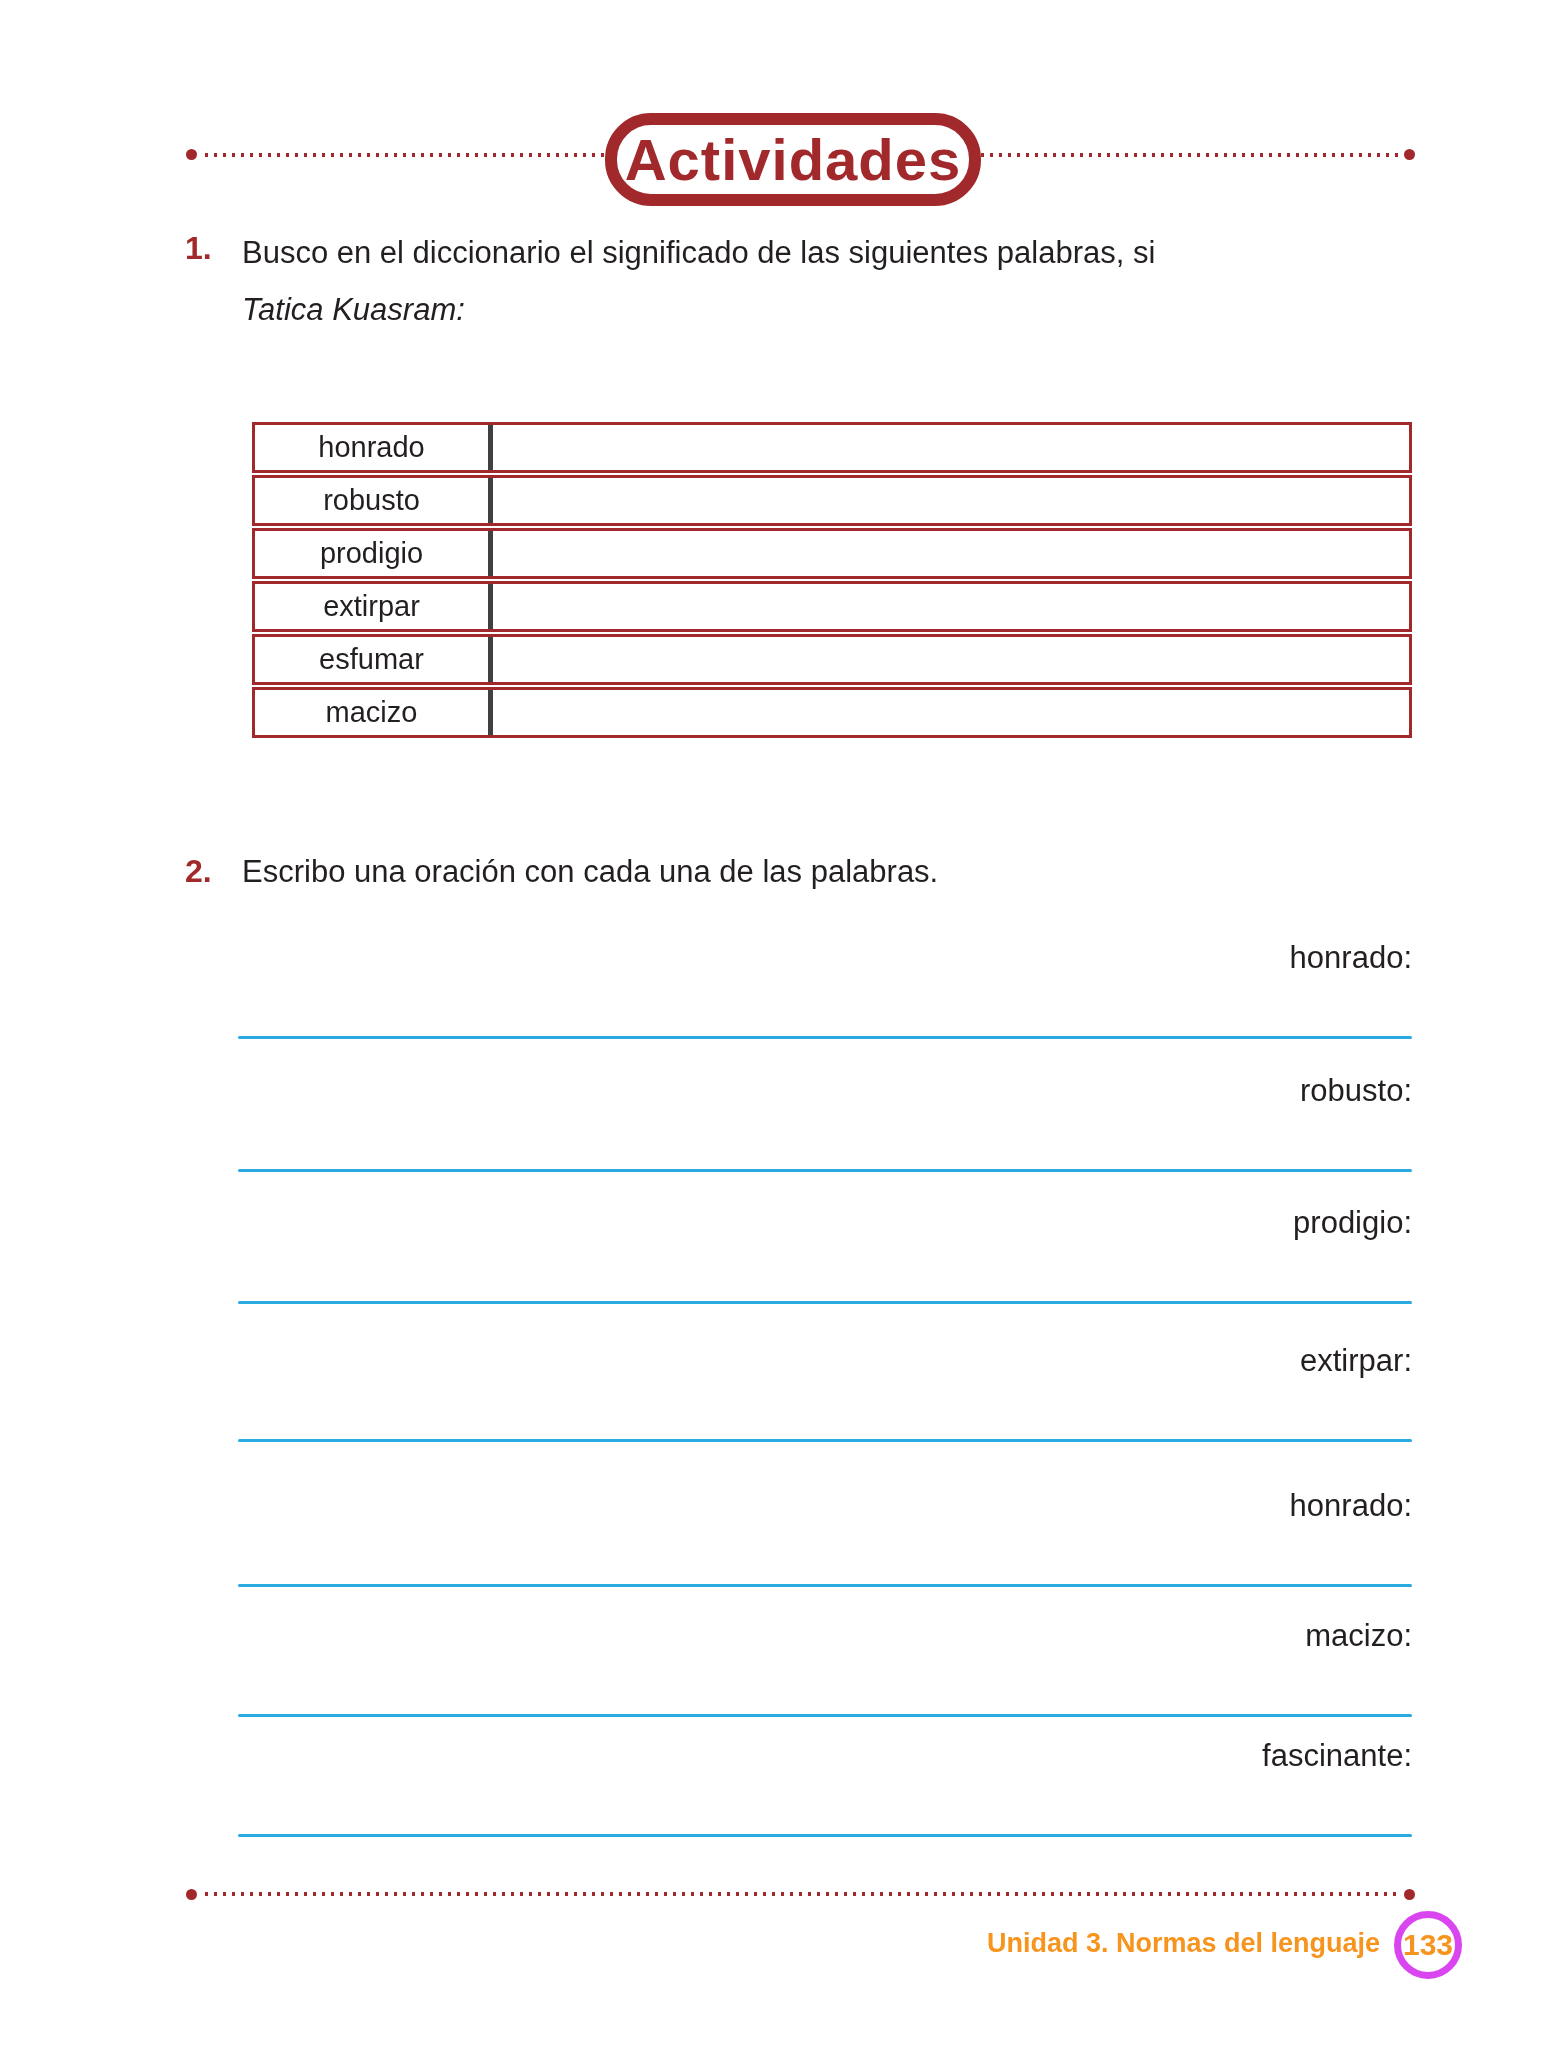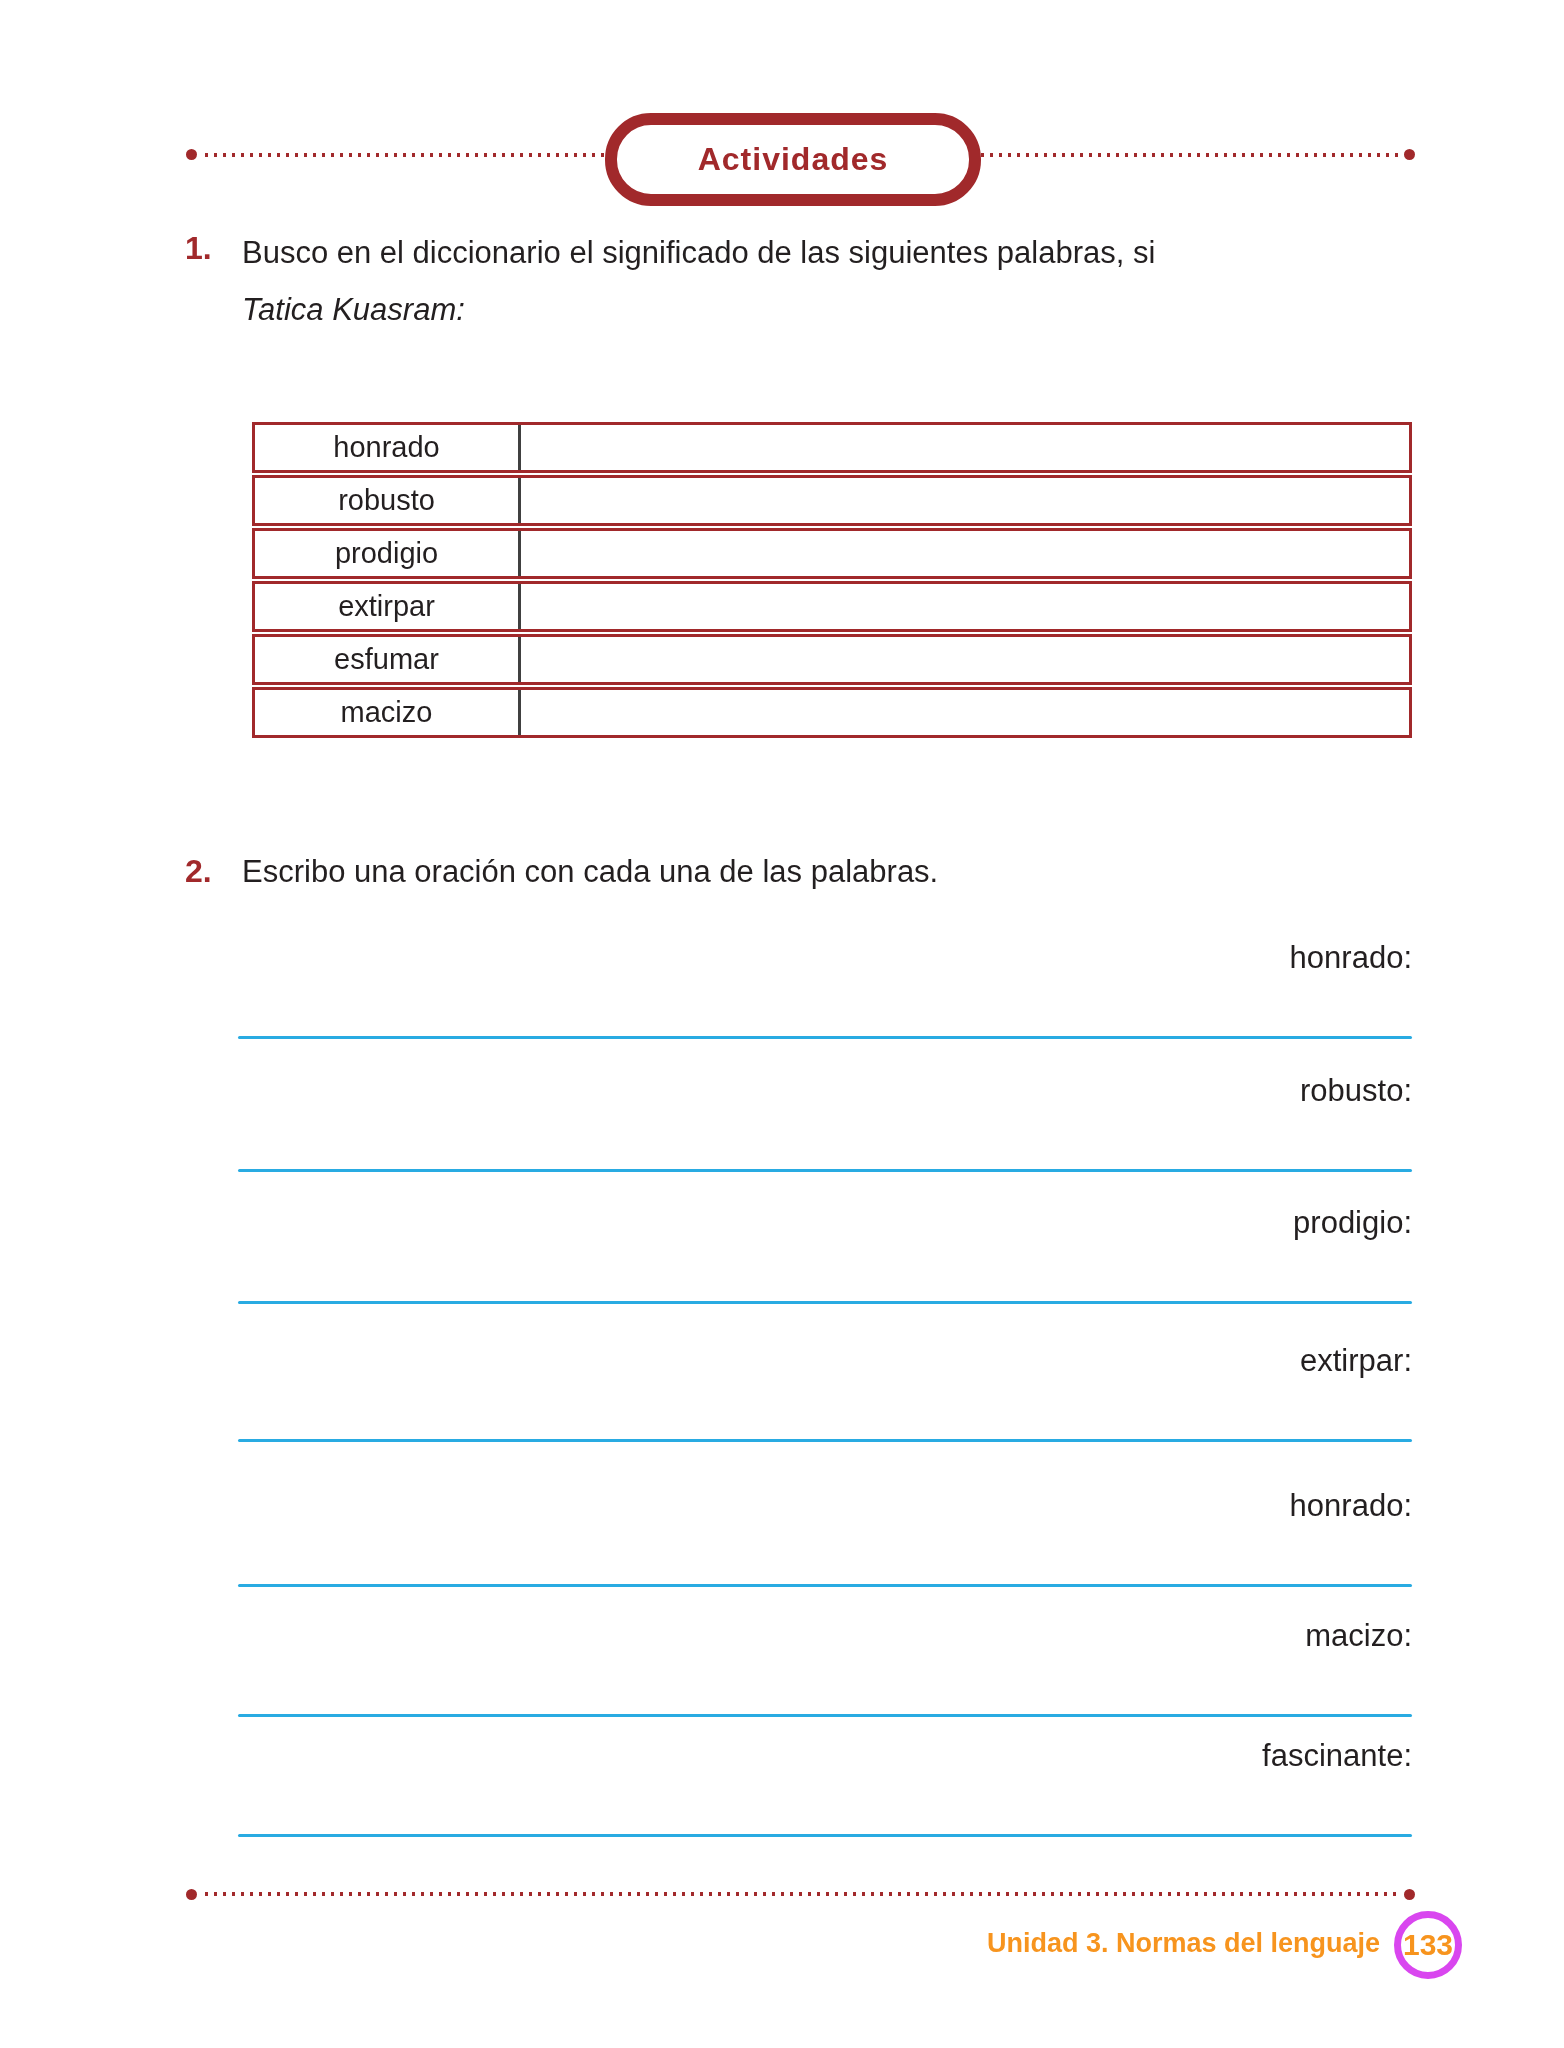--- a/index.html
+++ b/index.html
@@ -23,21 +23,21 @@
     background:#A1292B;
   }
   .badge {
     position:absolute; left:605px; top:113px;
     width:376px; height:93px;
     border:12px solid #A1292B; border-radius:46px;
     background:#ffffff;
     display:flex; align-items:center; justify-content:center;
   }
   .badge span {
-    font-size:32px; font-weight:bold; color:#A1292B; letter-spacing:1px;
+    font-size:58px; font-weight:bold; color:#A1292B; letter-spacing:1px;
   }
   
   .num {
     position:absolute; left:185px;
     font-size:32px; font-weight:bold; color:#A1292B;
     line-height:57px;
   }
   .instr {
     position:absolute; left:242px;
     font-size:31px; line-height:57px; color:#231F20;
@@ -45,21 +45,21 @@
   .instr .italic { font-style:italic; }
   
   .deftable {
     position:absolute; left:252px; top:422px; width:1160px;
     display:flex; flex-direction:column; gap:2px;
   }
   .defrow {
     display:flex; height:51px; border:3px solid #A1292B; background:#ffffff;
   }
   .defword {
-    width:266px; border-right:3px solid #404040;
+    width:238px; border-right:5px solid #404040;
     display:flex; align-items:center; justify-content:center;
     font-size:29px; color:#231F20;
   }
   .defblank { flex:1; }
   
   .entry {
     position:absolute; left:242px; width:1170px; height:36px;
     display:flex; align-items:flex-end;flex-direction:column;
   }
   .entry .wlabel {

